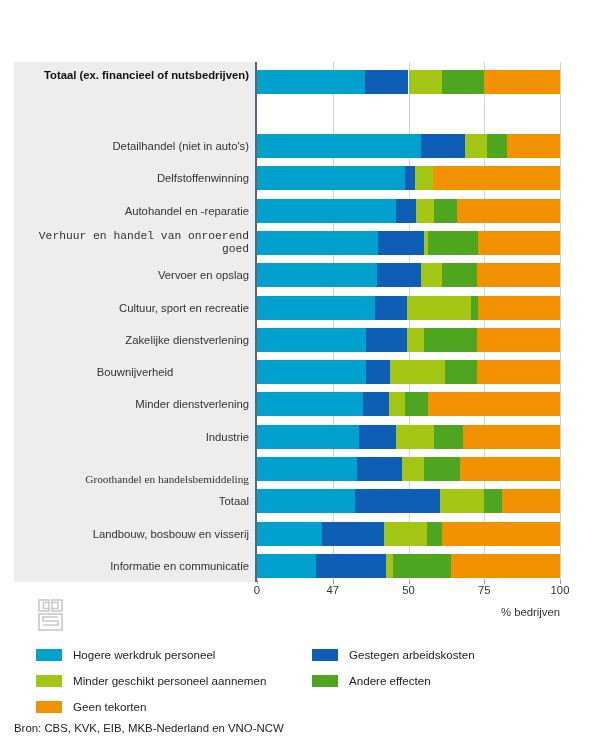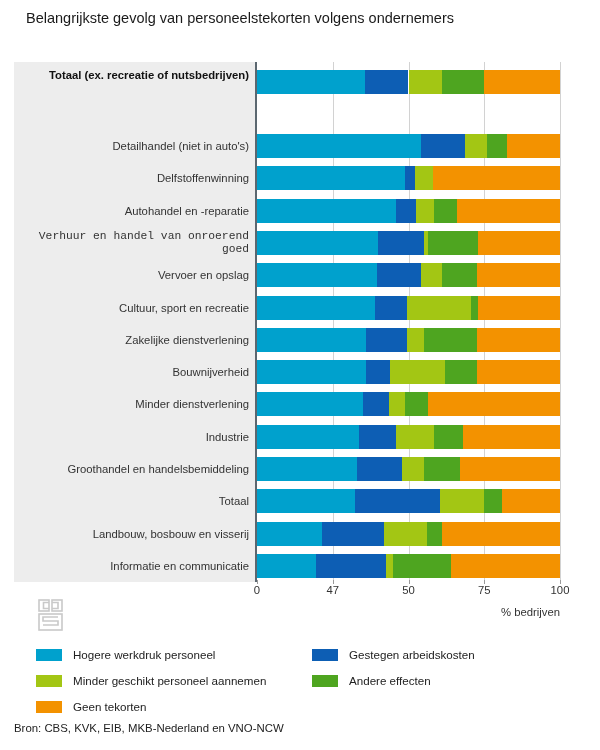--- a/index.html
+++ b/index.html
@@ -186,35 +186,34 @@
     top: 722px;
     font-size: 11.4px;
     color: #222222;
   }
 </style>
 </head>
 <body>
 
 <div id="page">
 
-  <div class="chart-title">Belangrijkste gevolg van personeelstekorten volgens ondernemers</div>
 
   <div class="plot-frame">
     <div class="label-panel"></div>
     <div class="plot-area"></div>
     <div id="gridlines">
         <div class="gridline" style="left: 318.75px;"></div>
         <div class="gridline" style="left: 394.5px;"></div>
         <div class="gridline" style="left: 470.25px;"></div>
         <div class="gridline" style="left: 546px;"></div>
       </div>
     <div class="axis-line-left"></div>
     <div id="rows">
         <div class="row total" style="top: 8px;">
-          <div class="row-label two-line" style="top: -1px;">Totaal (ex. recreatie of nutsbedrijven)</div>
+          <div class="row-label two-line" style="top: -1px;">Totaal (ex. financieel of nutsbedrijven)</div>
           <div class="bar">
             <div class="seg" title="Hogere werkdruk personeel: 35.5%" style="left: 0px; width: 107.565px; background: rgb(0, 161, 205);"></div>
             <div class="seg" title="Gestegen arbeidskosten: 14.5%" style="left: 107.565px; width: 43.935px; background: rgb(13, 94, 180);"></div>
             <div class="seg" title="Minder geschikt personeel aannemen: 11%" style="left: 151.5px; width: 33.33px; background: rgb(163, 198, 20);"></div>
             <div class="seg" title="Andere effecten: 14%" style="left: 184.83px; width: 42.42px; background: rgb(78, 165, 32);"></div>
             <div class="seg" title="Geen tekorten: 25%" style="left: 227.25px; width: 75.75px; background: rgb(243, 146, 0);"></div>
           </div>
         </div>
         <div class="row" style="top: 72px;">
           <div class="row-label" style="top: 6px;">Detailhandel (niet in auto's)</div>
@@ -279,21 +278,21 @@
           <div class="row-label" style="top: 6px;">Zakelijke dienstverlening</div>
           <div class="bar">
             <div class="seg" title="Hogere werkdruk personeel: 36%" style="left: 0px; width: 109.08px; background: rgb(0, 161, 205);"></div>
             <div class="seg" title="Gestegen arbeidskosten: 13.5%" style="left: 109.08px; width: 40.905px; background: rgb(13, 94, 180);"></div>
             <div class="seg" title="Minder geschikt personeel aannemen: 5.5%" style="left: 149.985px; width: 16.665px; background: rgb(163, 198, 20);"></div>
             <div class="seg" title="Andere effecten: 17.5%" style="left: 166.65px; width: 53.025px; background: rgb(78, 165, 32);"></div>
             <div class="seg" title="Geen tekorten: 27.5%" style="left: 219.675px; width: 83.325px; background: rgb(243, 146, 0);"></div>
           </div>
         </div>
         <div class="row" style="top: 298.1px;">
-          <div class="row-label" style="top: 6px;">Bouwnijverheid</div>
+          <div class="row-label" style="top: 6px; text-align: center;">Bouwnijverheid</div>
           <div class="bar">
             <div class="seg" title="Hogere werkdruk personeel: 36%" style="left: 0px; width: 109.08px; background: rgb(0, 161, 205);"></div>
             <div class="seg" title="Gestegen arbeidskosten: 8%" style="left: 109.08px; width: 24.24px; background: rgb(13, 94, 180);"></div>
             <div class="seg" title="Minder geschikt personeel aannemen: 18%" style="left: 133.32px; width: 54.54px; background: rgb(163, 198, 20);"></div>
             <div class="seg" title="Andere effecten: 10.5%" style="left: 187.86px; width: 31.815px; background: rgb(78, 165, 32);"></div>
             <div class="seg" title="Geen tekorten: 27.5%" style="left: 219.675px; width: 83.325px; background: rgb(243, 146, 0);"></div>
           </div>
         </div>
         <div class="row" style="top: 330.4px;">
           <div class="row-label" style="top: 6px;">Minder dienstverlening</div>
@@ -309,21 +308,21 @@
           <div class="row-label" style="top: 6px;">Industrie</div>
           <div class="bar">
             <div class="seg" title="Hogere werkdruk personeel: 33.5%" style="left: 0px; width: 101.505px; background: rgb(0, 161, 205);"></div>
             <div class="seg" title="Gestegen arbeidskosten: 12.5%" style="left: 101.505px; width: 37.875px; background: rgb(13, 94, 180);"></div>
             <div class="seg" title="Minder geschikt personeel aannemen: 12.5%" style="left: 139.38px; width: 37.875px; background: rgb(163, 198, 20);"></div>
             <div class="seg" title="Andere effecten: 9.5%" style="left: 177.255px; width: 28.785px; background: rgb(78, 165, 32);"></div>
             <div class="seg" title="Geen tekorten: 32%" style="left: 206.04px; width: 96.96px; background: rgb(243, 146, 0);"></div>
           </div>
         </div>
         <div class="row" style="top: 395px;">
-          <div class="row-label" style="top: 6px;">Groothandel en handelsbemiddeling</div>
+          <div class="row-label" style="top: 16px; font-family: Liberation Serif, serif;">Groothandel en handelsbemiddeling</div>
           <div class="bar">
             <div class="seg" title="Hogere werkdruk personeel: 33%" style="left: 0px; width: 99.99px; background: rgb(0, 161, 205);"></div>
             <div class="seg" title="Gestegen arbeidskosten: 15%" style="left: 99.99px; width: 45.45px; background: rgb(13, 94, 180);"></div>
             <div class="seg" title="Minder geschikt personeel aannemen: 7%" style="left: 145.44px; width: 21.21px; background: rgb(163, 198, 20);"></div>
             <div class="seg" title="Andere effecten: 12%" style="left: 166.65px; width: 36.36px; background: rgb(78, 165, 32);"></div>
             <div class="seg" title="Geen tekorten: 33%" style="left: 203.01px; width: 99.99px; background: rgb(243, 146, 0);"></div>
           </div>
         </div>
         <div class="row" style="top: 427.3px;">
           <div class="row-label" style="top: 6px;">Totaal</div>

